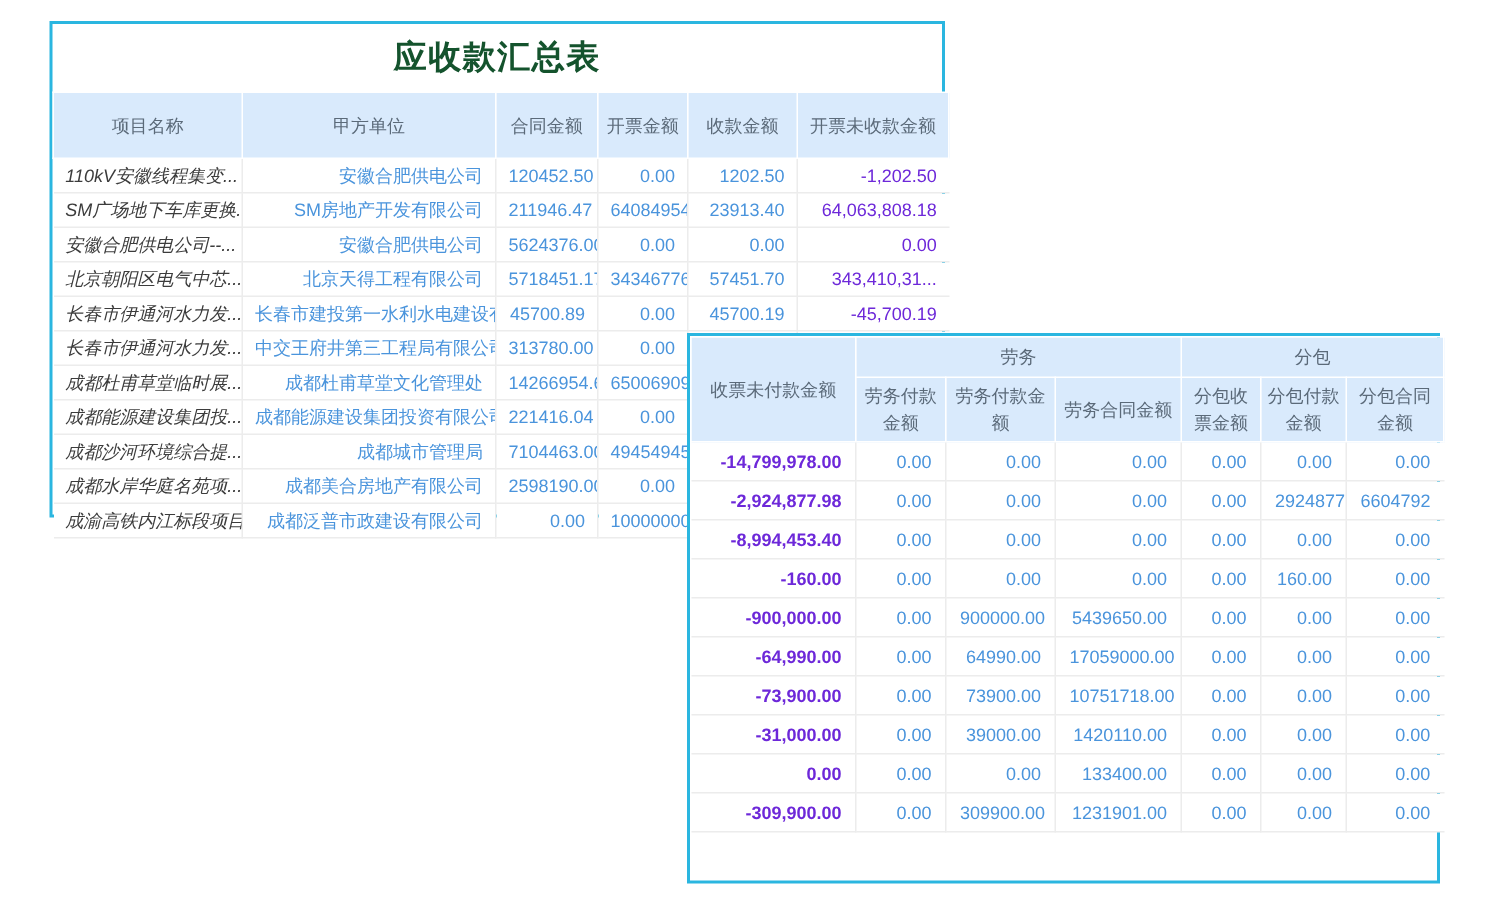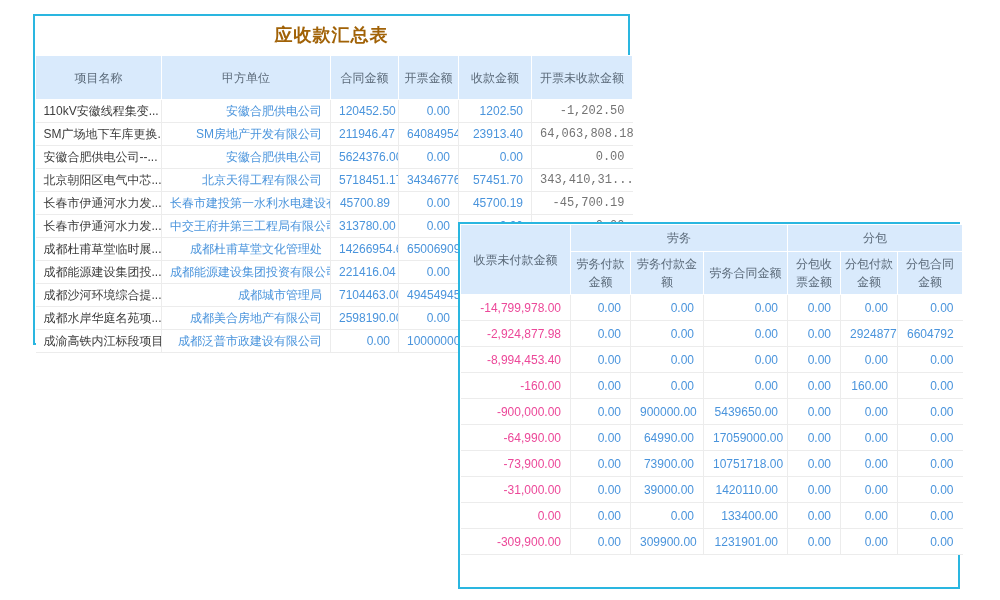--- a/index.html
+++ b/index.html
@@ -1,48 +1,48 @@
 <!DOCTYPE html>
 <html><head>
 <meta charset="utf-8">
 <style>
   * { margin:0; padding:0; box-sizing:border-box; }
   html,body { width:1000px; height:600px; background:#ffffff; overflow:hidden;
     font-family:"Liberation Sans","DejaVu Sans",sans-serif; }
   .canvas { position:relative; width:1000px; height:600px; background:#ffffff; }
 
   .panel { position:absolute; background:#ffffff; border:2px solid #2ab6e0; }
-  .panel-title { text-align:center; font-weight:bold; color:#a16207;
-    font-size:18px; letter-spacing:1px; }
+  .panel-title { text-align:center; font-weight:bold; color:#14532d;
+    font-size:22px; letter-spacing:1px; }
 
   table { border-collapse:collapse; table-layout:fixed; width:100%; }
   th { background:#d9eafc; color:#5b6a79; font-weight:normal; font-size:12px;
     border:1px solid #ffffff; vertical-align:middle;
     padding:3px 4px; line-height:1.5; }
   td { font-size:12px; border-bottom:1px solid #ececec; border-right:1px solid #ececec;
     white-space:nowrap; overflow:hidden; vertical-align:middle;
     background:#ffffff; }
   tr td:last-child { border-right:none; }
 
   
   #receivable { left:33px; top:14px; width:597px; height:331px; }
   #receivable .panel-title { padding:7px 0 8px 0; }
   #receivable thead th { height:44px; }
   #receivable tbody td { height:23px; padding:0 8px; color:#4a94dc; text-align:right; }
-  #receivable tbody td:nth-child(1) { color:#3c3c3c; text-align:left; }
+  #receivable tbody td:nth-child(1) { color:#3c3c3c; text-align:left;font-style:italic; }
   #receivable tbody td:nth-child(2) { text-align:right; }
-  #receivable tbody td:nth-child(6) { color:#737373;font-family:Liberation Mono, monospace; }
+  #receivable tbody td:nth-child(6) { color:#6d28d9; }
 
   
   #payable { left:458px; top:222px; width:502px; height:367px; }
   #payable .panel-title { padding:8px 0 9px 0; }
   #payable thead tr.group th { height:27px; }
   #payable thead tr.sub th { height:43px; }
   #payable tbody td { height:26px; padding:0 9px; color:#4a94dc; text-align:right; }
-  #payable tbody td:nth-child(1) { color:#ec4899; }
+  #payable tbody td:nth-child(1) { color:#6d28d9;font-weight:bold; }
 </style>
 </head>
 <body>
 
 <div class="canvas">
 
   <div class="panel" id="receivable">
     <div class="panel-title">应收款汇总表</div>
     <table>
       <colgroup>

